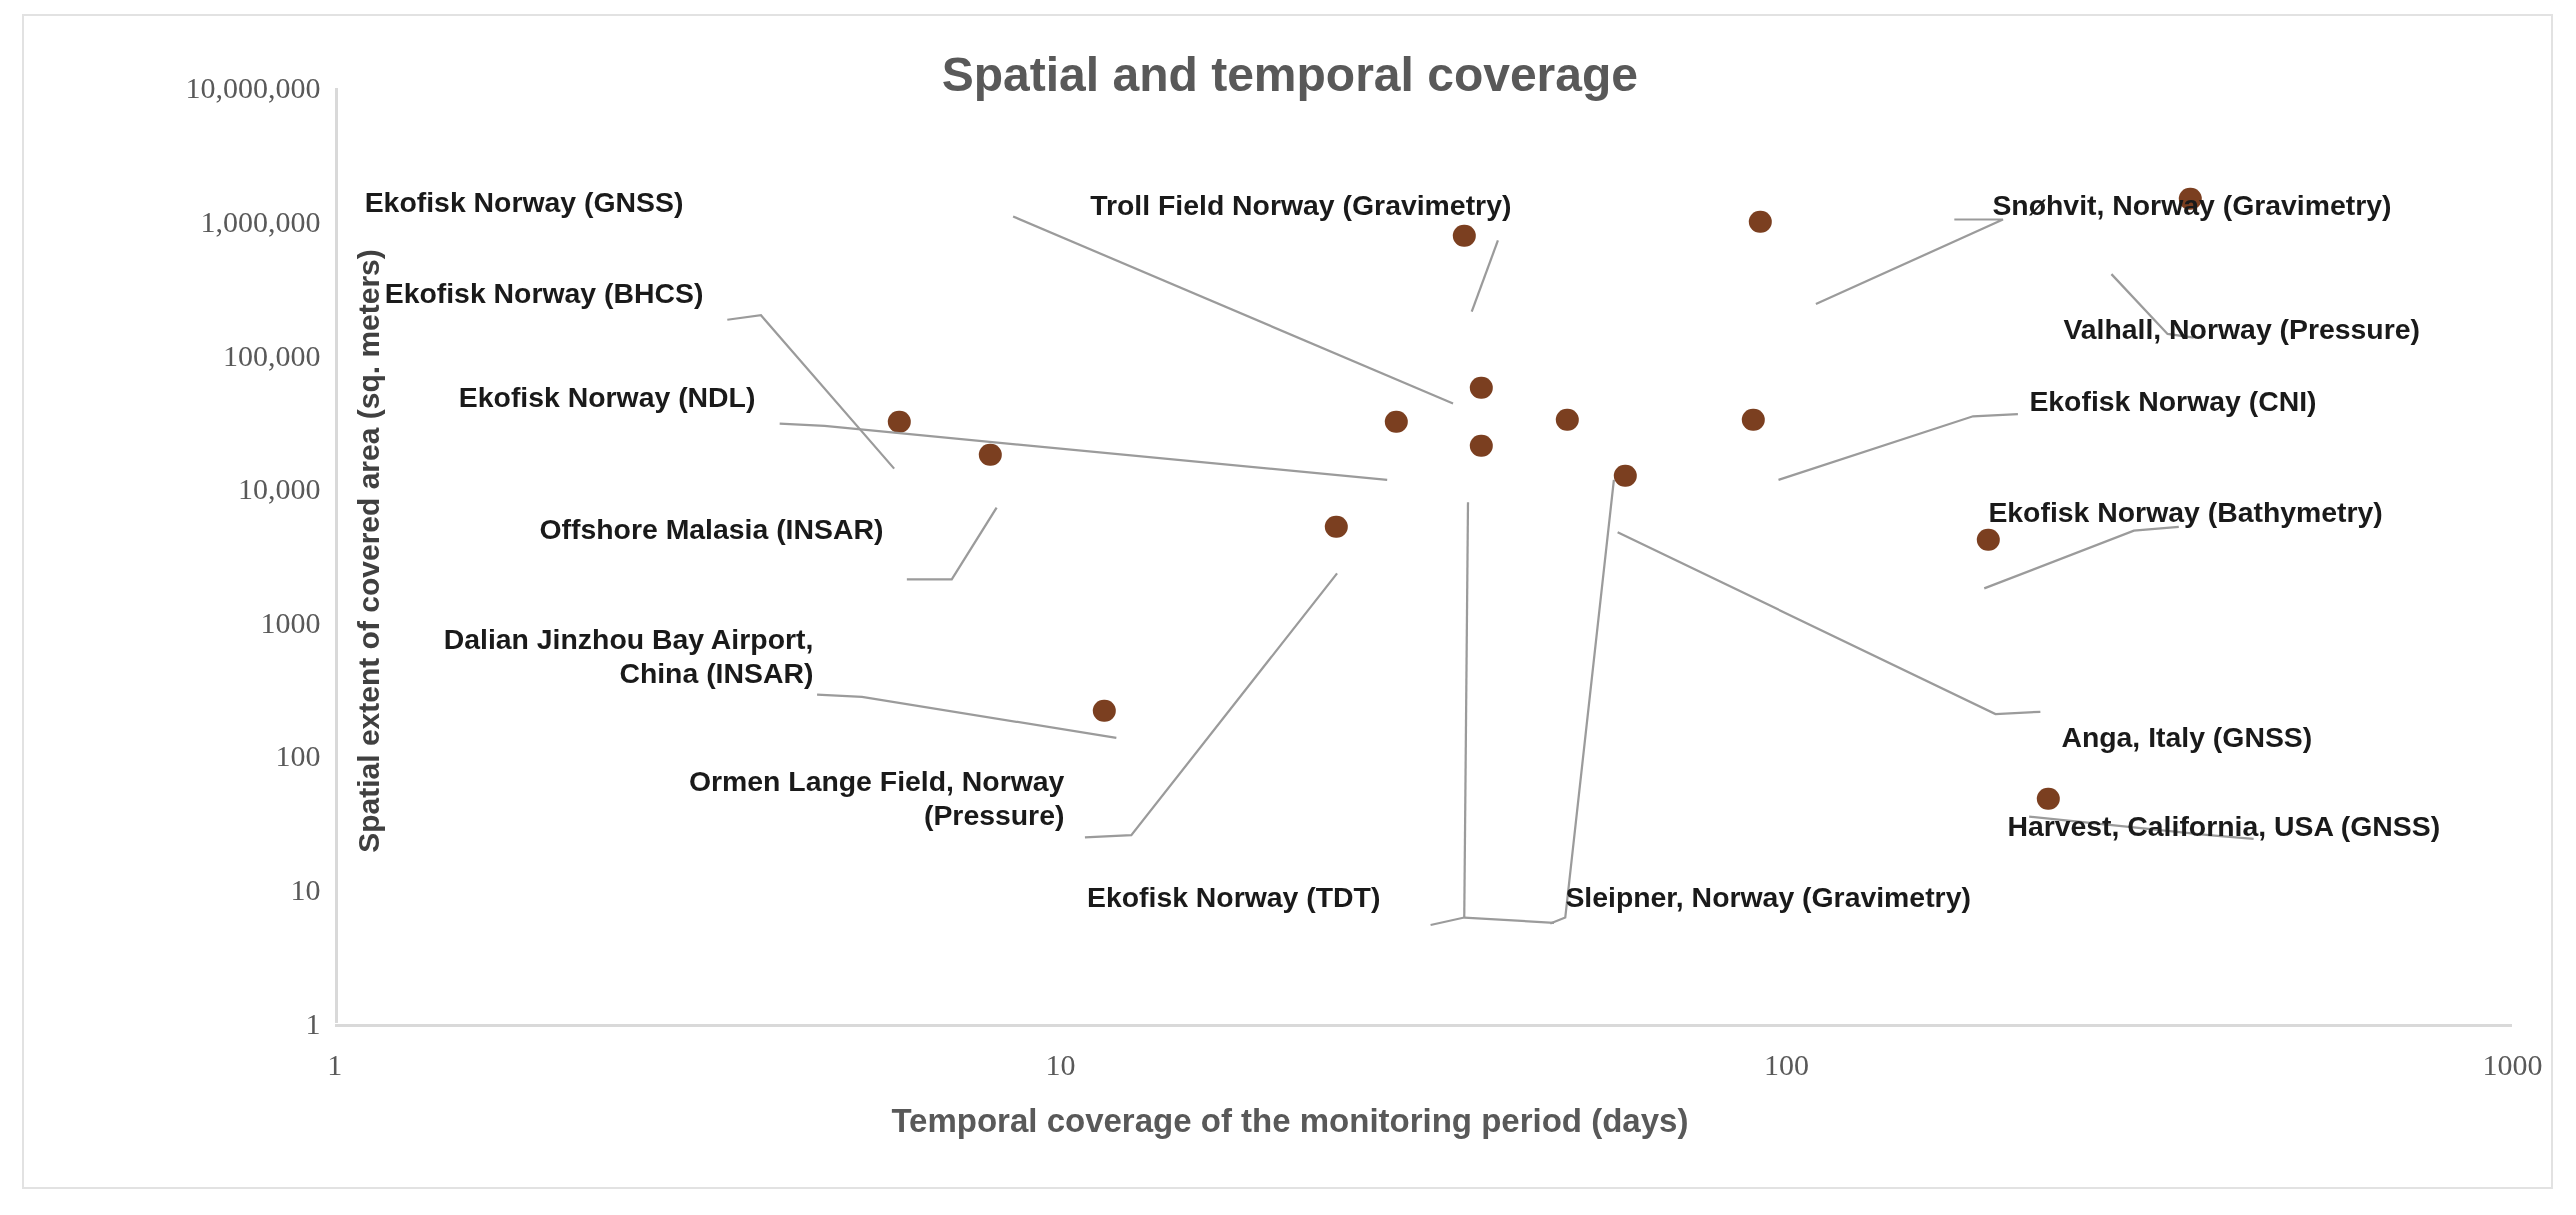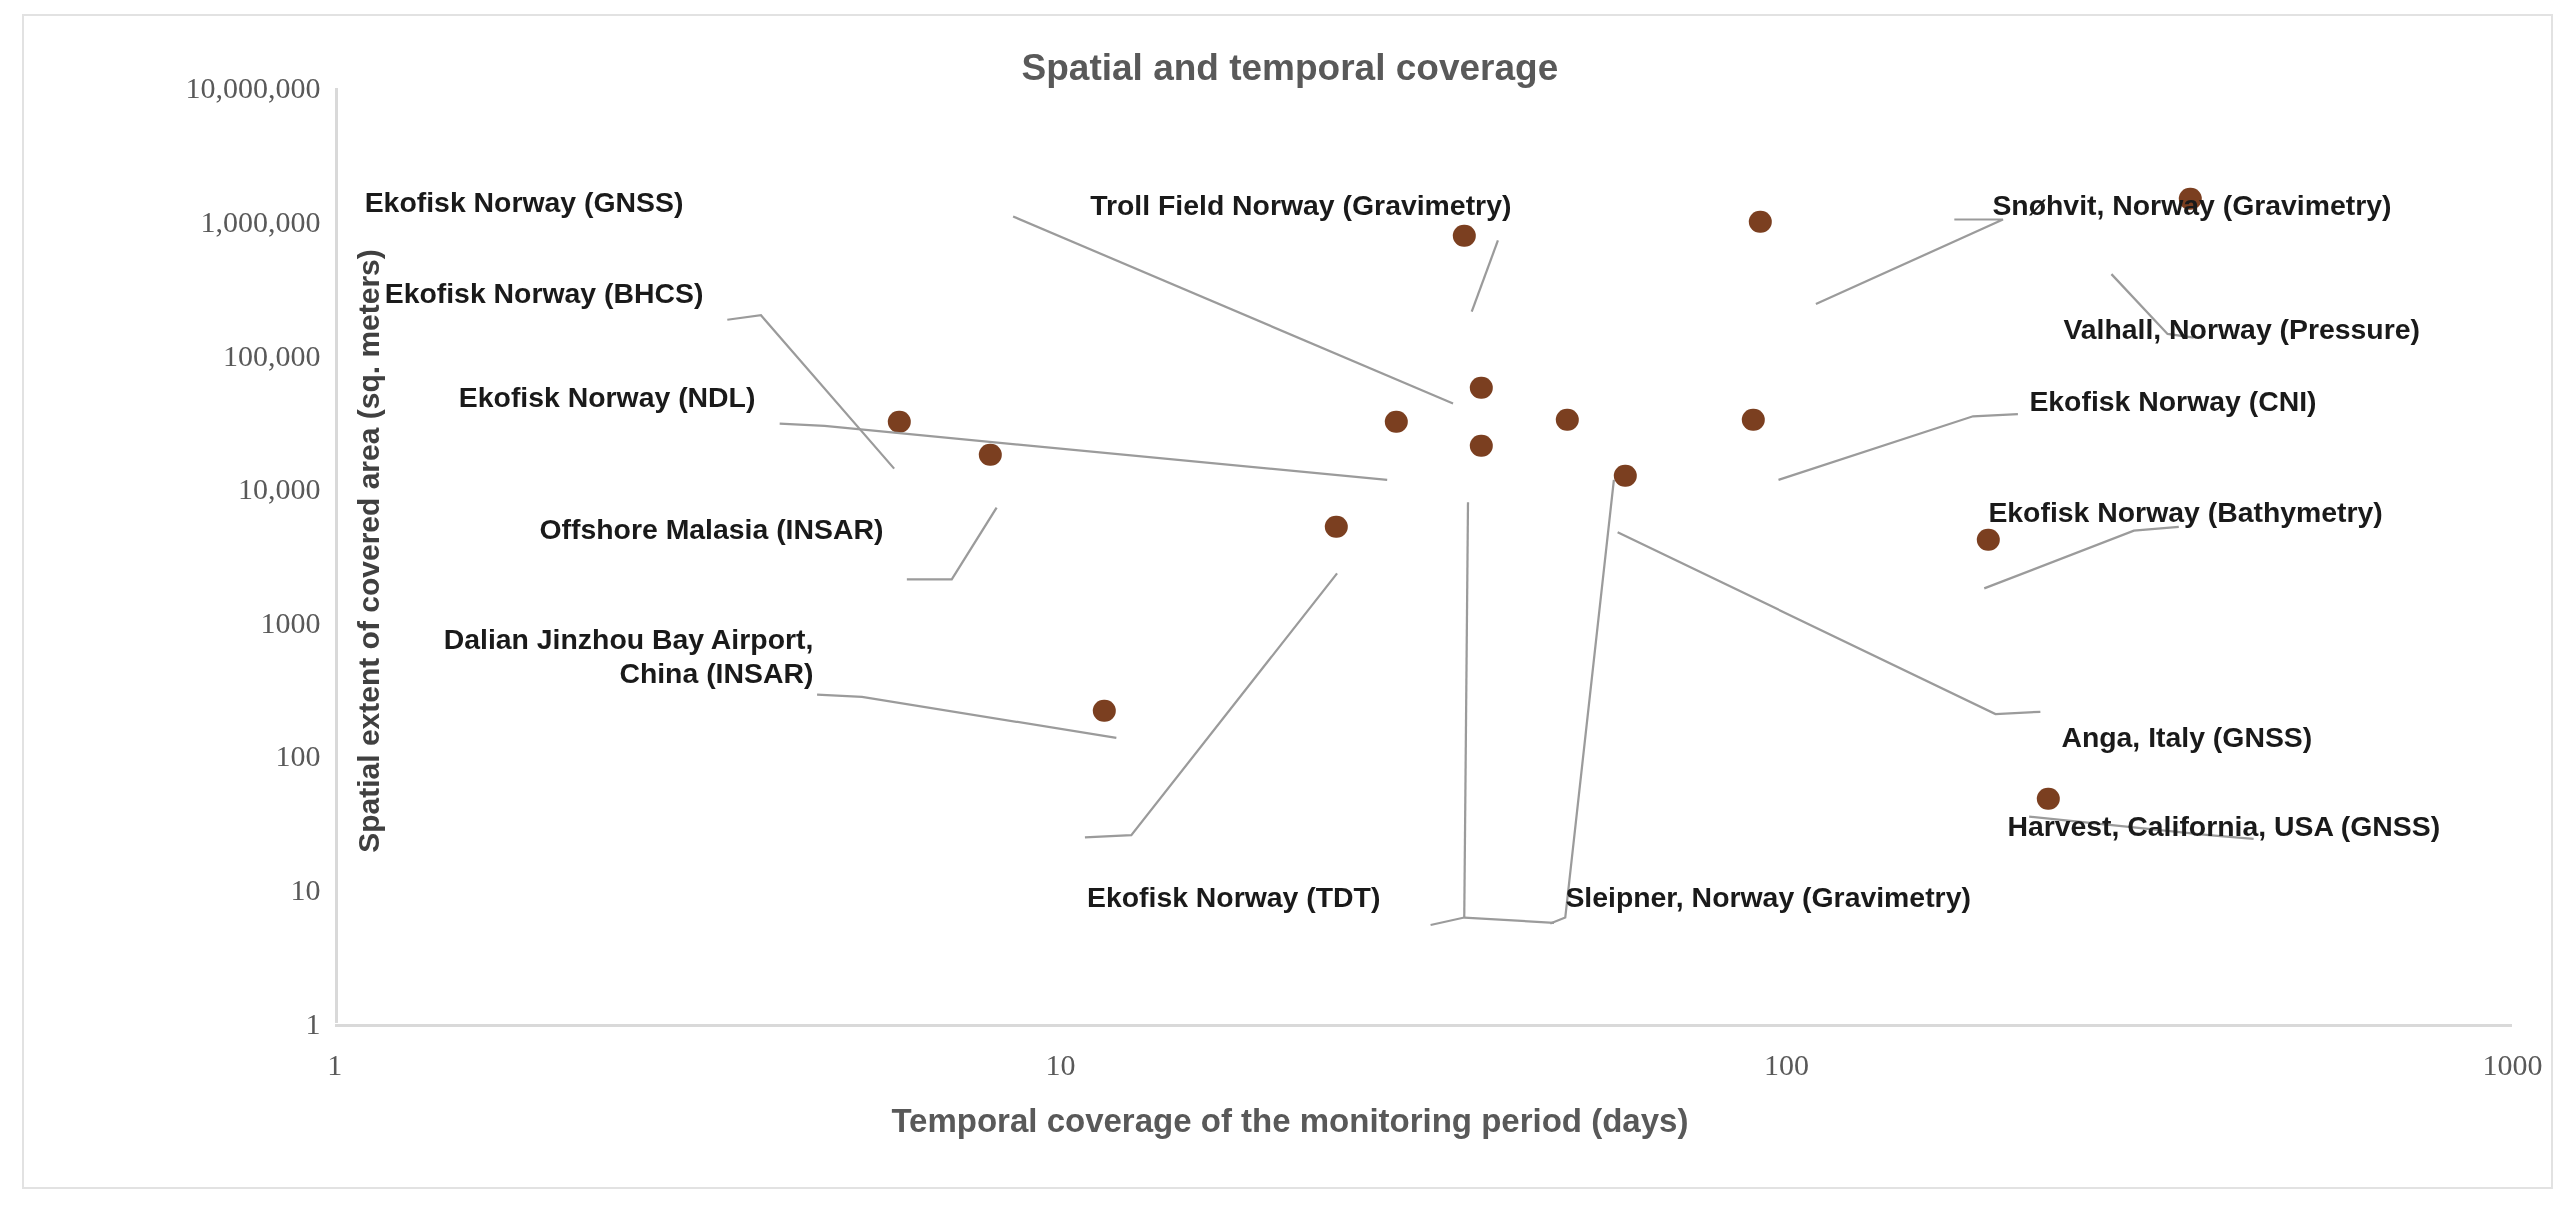--- a/index.html
+++ b/index.html
@@ -1,20 +1,20 @@
 <!DOCTYPE html>
 <html style="font-size:12px"><head>
 <meta charset="utf-8">
 <title>Spatial and temporal coverage</title>
 <style>
   html,body{margin:0;padding:0;background:#ffffff;}
   body{font-family:"Liberation Sans",sans-serif;-webkit-font-smoothing:antialiased;}
   #page{position:relative;width:2576px;height:1215px;background:#ffffff;overflow:hidden;}
   #chart-frame{position:absolute;left:22.4px;top:13.5px;width:2531px;height:1175px;border:2.2px solid #e2e2e2;background:#ffffff;box-sizing:border-box;}
-  #chart-title{position:absolute;left:0;top:31px;width:2531px;text-align:center;font-size:37px;font-weight:bold;color:#595959;letter-spacing:0px;}
+  #chart-title{position:absolute;left:0;top:31px;width:2531px;text-align:center;font-size:48px;font-weight:bold;color:#595959;letter-spacing:0px;}
   
   #plot{position:absolute;left:288px;top:59px;width:2200px;height:949px;font-family:Liberation Serif, serif;}
   .axis-line{position:absolute;background:#d9d9d9;}
   #y-axis{left:22.4px;top:13.5px;width:3px;height:935px;}
   #x-axis{left:22.4px;top:949px;width:2177px;height:3.7px;}
   .ytick-holder{position:absolute;left:-239px;width:247px;text-align:right;font-size:30px;color:#595959;white-space:nowrap;transform:translateY(-50%);}
   .xtick-holder{position:absolute;top:973px;font-size:30px;color:#595959;white-space:nowrap;transform:translateX(-50%);}
   #y-axis-title{position:absolute;left:43px;top:50%;transform:translateY(-50%) rotate(-90deg);transform-origin:center center;font-size:30px;font-weight:bold;color:#404040;white-space:nowrap;}
   #y-axis-title-wrap{position:absolute;left:0px;top:150px;width:45px;height:771px;}
   #x-axis-title{position:absolute;left:0;top:1086px;width:2531px;text-align:center;font-size:33px;font-weight:bold;color:#595959;}
@@ -117,20 +117,22 @@
         <polyline points="2980,1100 2920,1095 2680,1070"></polyline>
       </g>
     </svg>
 
     <div class="plabel right" style="right:1868px;top:169px;">Ekofisk Norway (GNSS)</div>
     <div class="plabel right" style="right:1848px;top:260px;">Ekofisk Norway (BHCS)</div>
     <div class="plabel right" style="right:1796px;top:364px;">Ekofisk Norway (NDL)</div>
     <div class="plabel right" style="right:1668px;top:496px;">Offshore Malasia (INSAR)</div>
     <div class="plabel center" style="left:131px;top:606px;width:658px;">Dalian Jinzhou Bay Airport,
 China (INSAR)</div>
+    <div class="plabel center" style="left:254px;top:748px;width:786px;">Ormen Lange Field, Norway
+(Pressure)</div>
     <div class="plabel right" style="right:1171px;top:864px;">Ekofisk Norway (TDT)</div>
     <div class="plabel right" style="right:1040px;top:172px;">Troll Field Norway (Gravimetry)</div>
     <div class="plabel left" style="left:1541px;top:864px;">Sleipner, Norway (Gravimetry)</div>
     <div class="plabel left" style="left:1968px;top:172px;">Snøhvit, Norway (Gravimetry)</div>
     <div class="plabel left" style="left:2039px;top:296px;">Valhall, Norway (Pressure)</div>
     <div class="plabel left" style="left:2005px;top:368px;">Ekofisk Norway (CNI)</div>
     <div class="plabel left" style="left:1964px;top:479px;">Ekofisk Norway (Bathymetry)</div>
     <div class="plabel left" style="left:2005px;top:704px;margin-left:32px;">Anga, Italy (GNSS)</div>
     <div class="plabel left" style="left:1983px;top:793px;">Harvest, California, USA (GNSS)</div>
 

